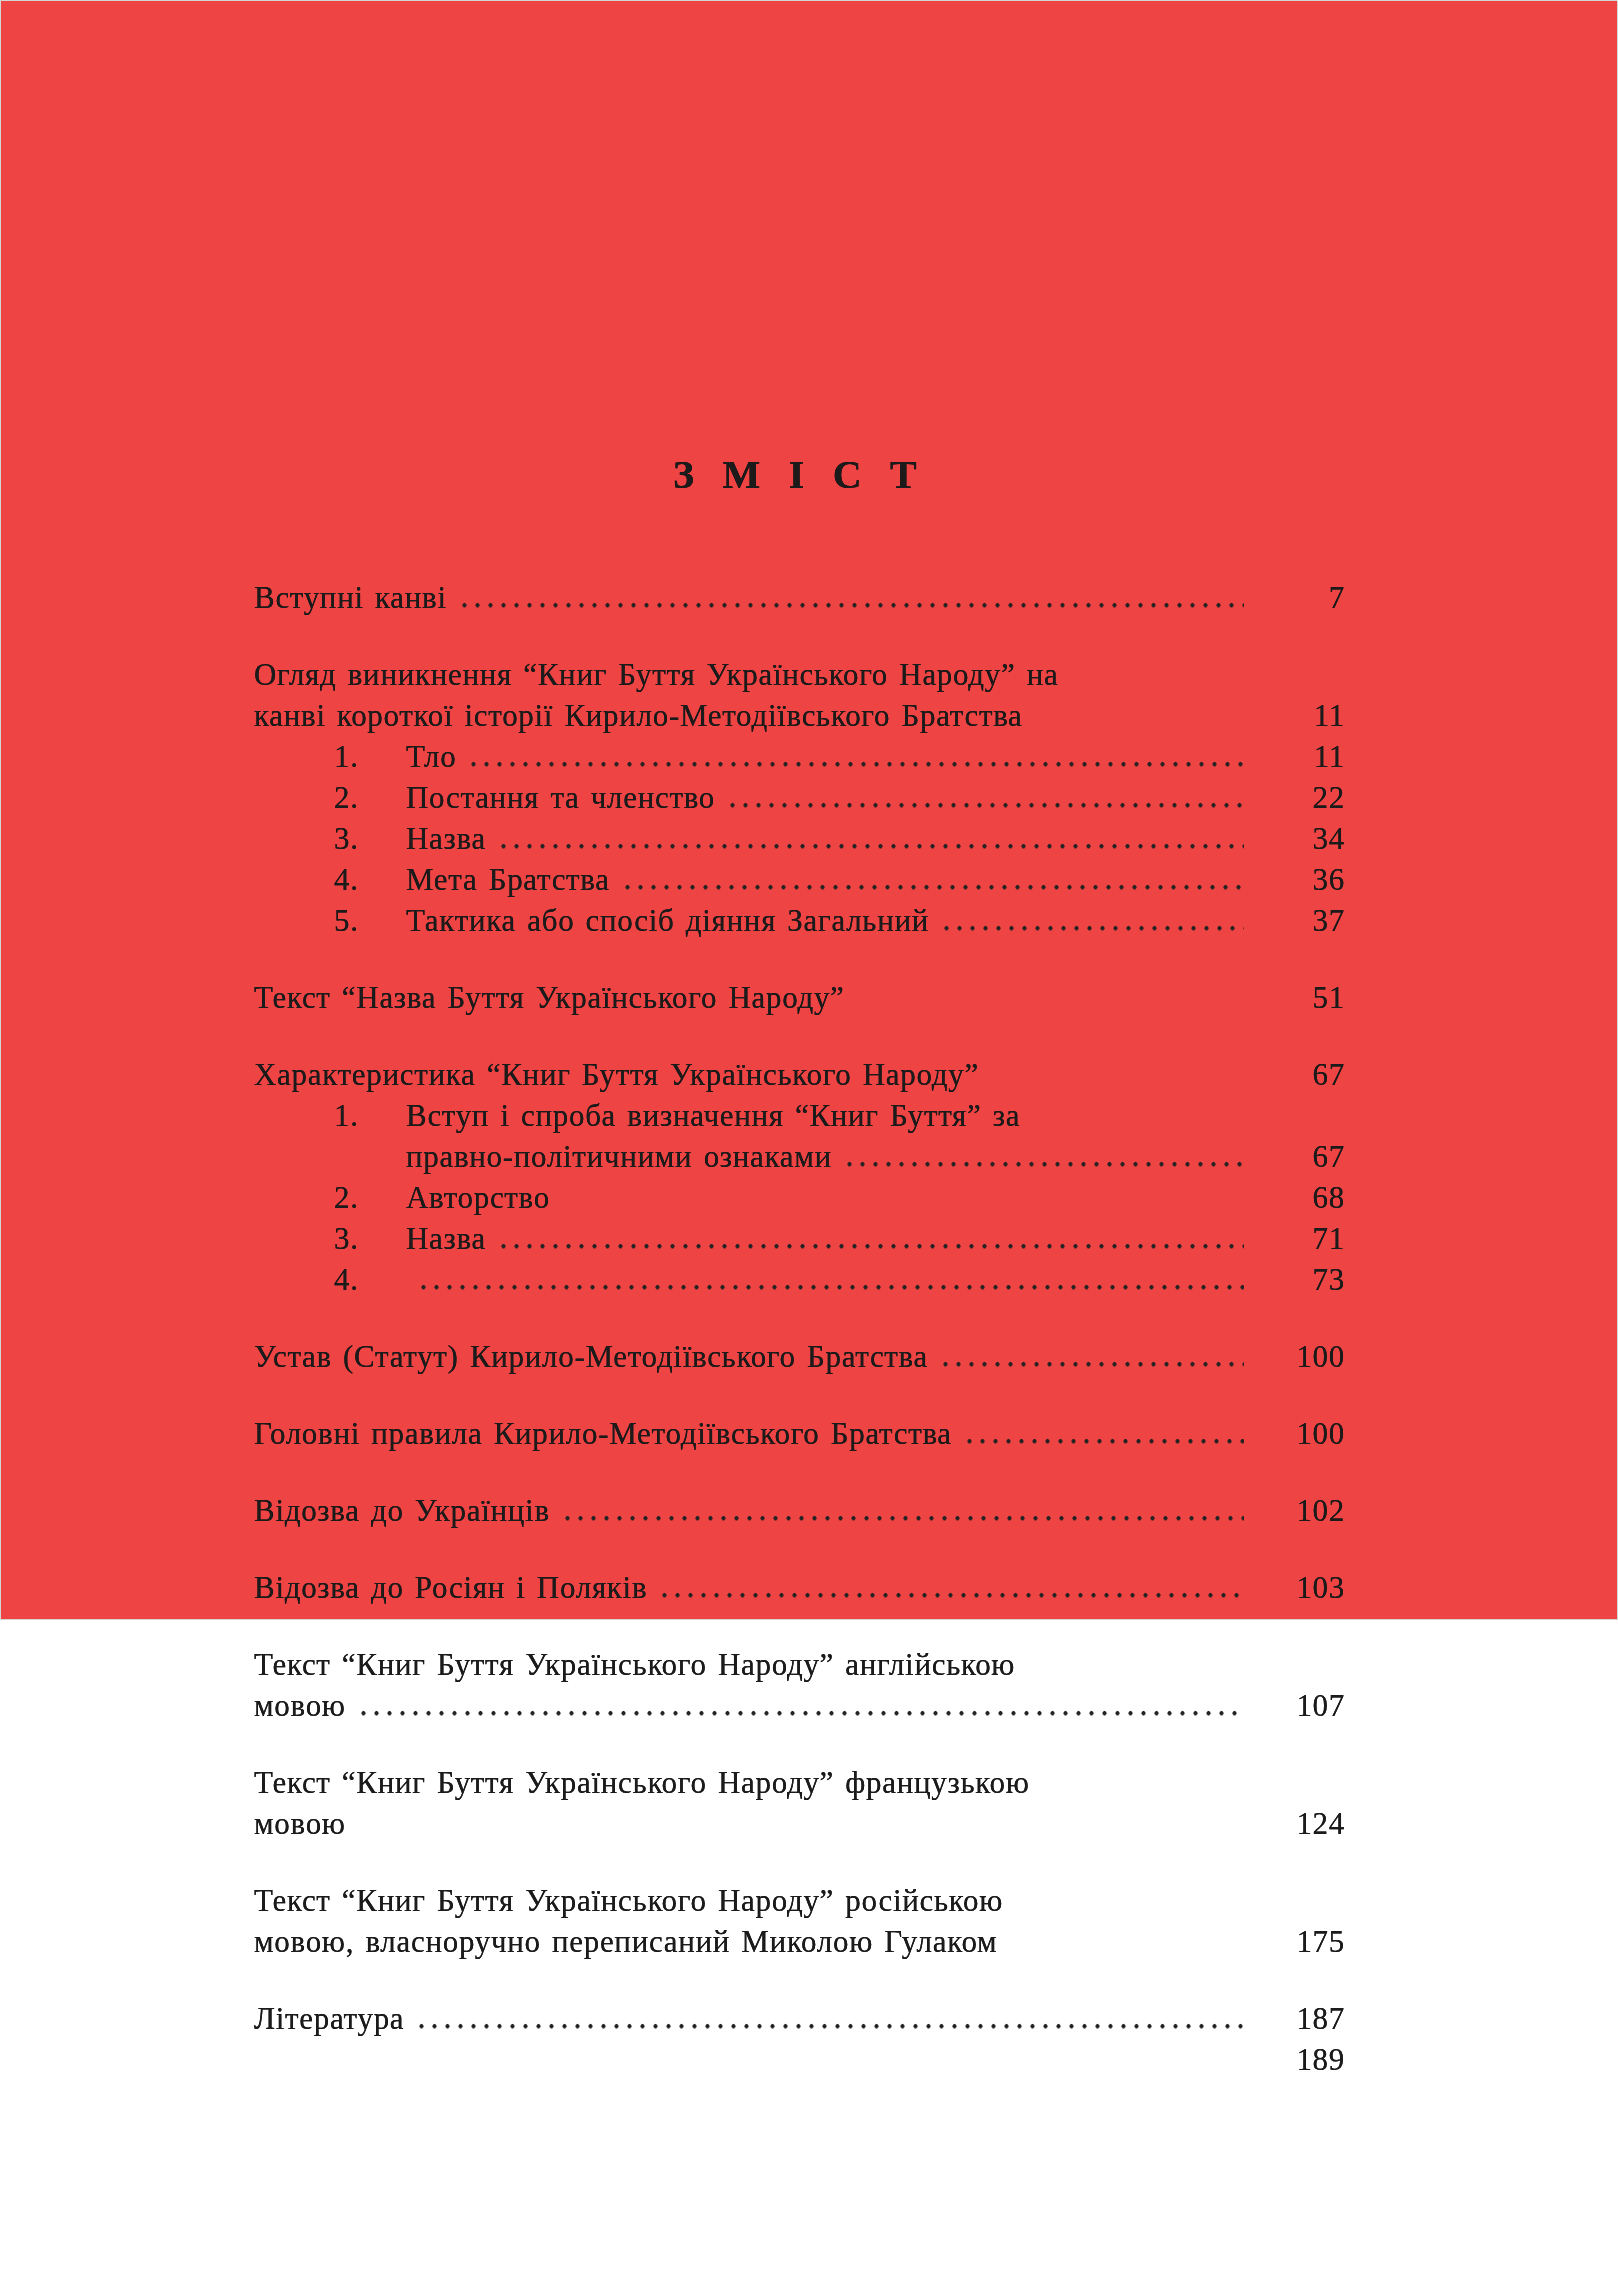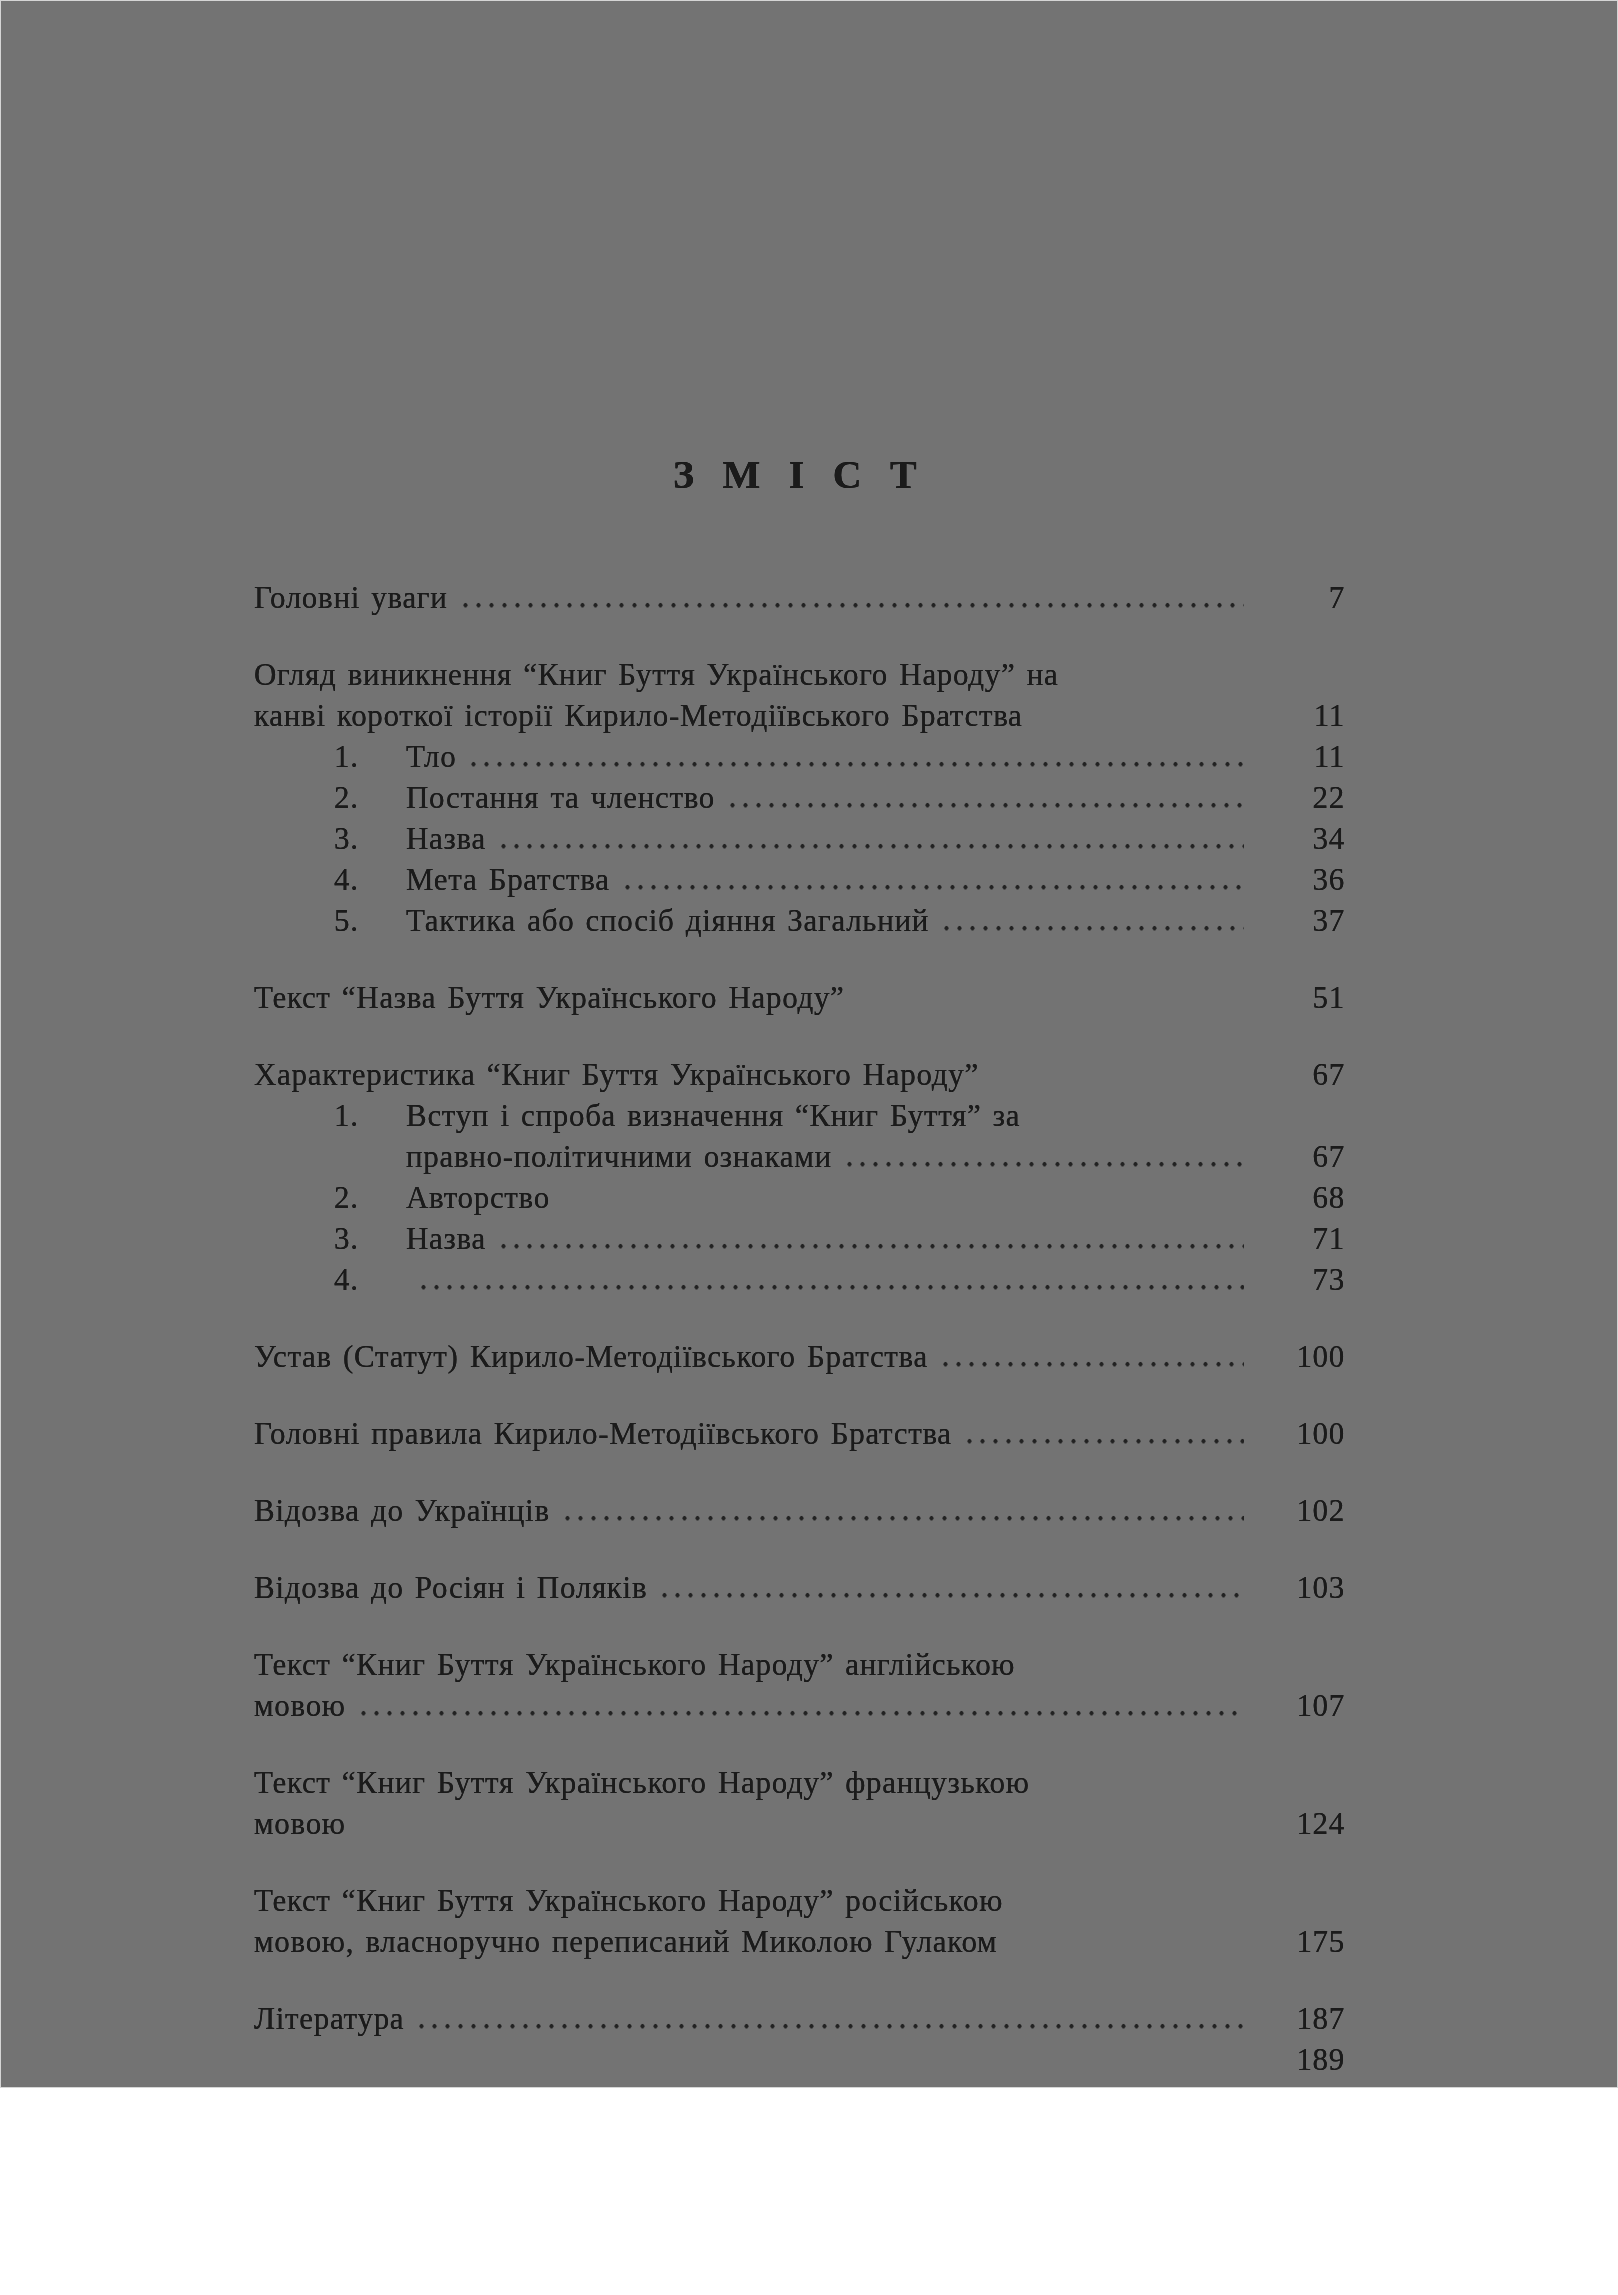--- a/index.html
+++ b/index.html
@@ -10,22 +10,22 @@
   body {
     width: 1618px;
     height: 2296px;
     overflow: hidden;
     font-family: "Liberation Serif", "DejaVu Serif", serif;
     color: #1b1b1b;
   }
   .page {
     box-sizing: border-box;
     width: 1618px;
-    height: 2088px;
-    background: #737373;
+    height: 1620px;
+    background: #ef4444;
     border: 0.9px solid #d5d5d5;
     padding: 450px 272px 0 253px;
   }
   .title {
     margin: 0 0 78px 0;
     font-size: 40px;
     font-weight: 700;
     letter-spacing: 9.2px;
     text-align: center;
     line-height: 48px;
@@ -88,21 +88,21 @@
 </head>
 <body>
 
 <div class="page">
   <h1 class="title">З М І С Т</h1>
   <div class="entries" id="entries">
       <div class="entry main">
 
     <div class="row row-last">
       <span class="num"></span>
-      <span class="label">Головні уваги</span>
+      <span class="label">Вступні канві</span>
       <span class="leader"></span>
       <span class="pg">7</span>
     </div>
   </div>
       <div class="entry main">
     <div class="row row-first">
       <span class="num"></span>
       <span class="label">Огляд виникнення “Книг Буття Українського Народу” на</span>
     </div>
     <div class="row row-last">

